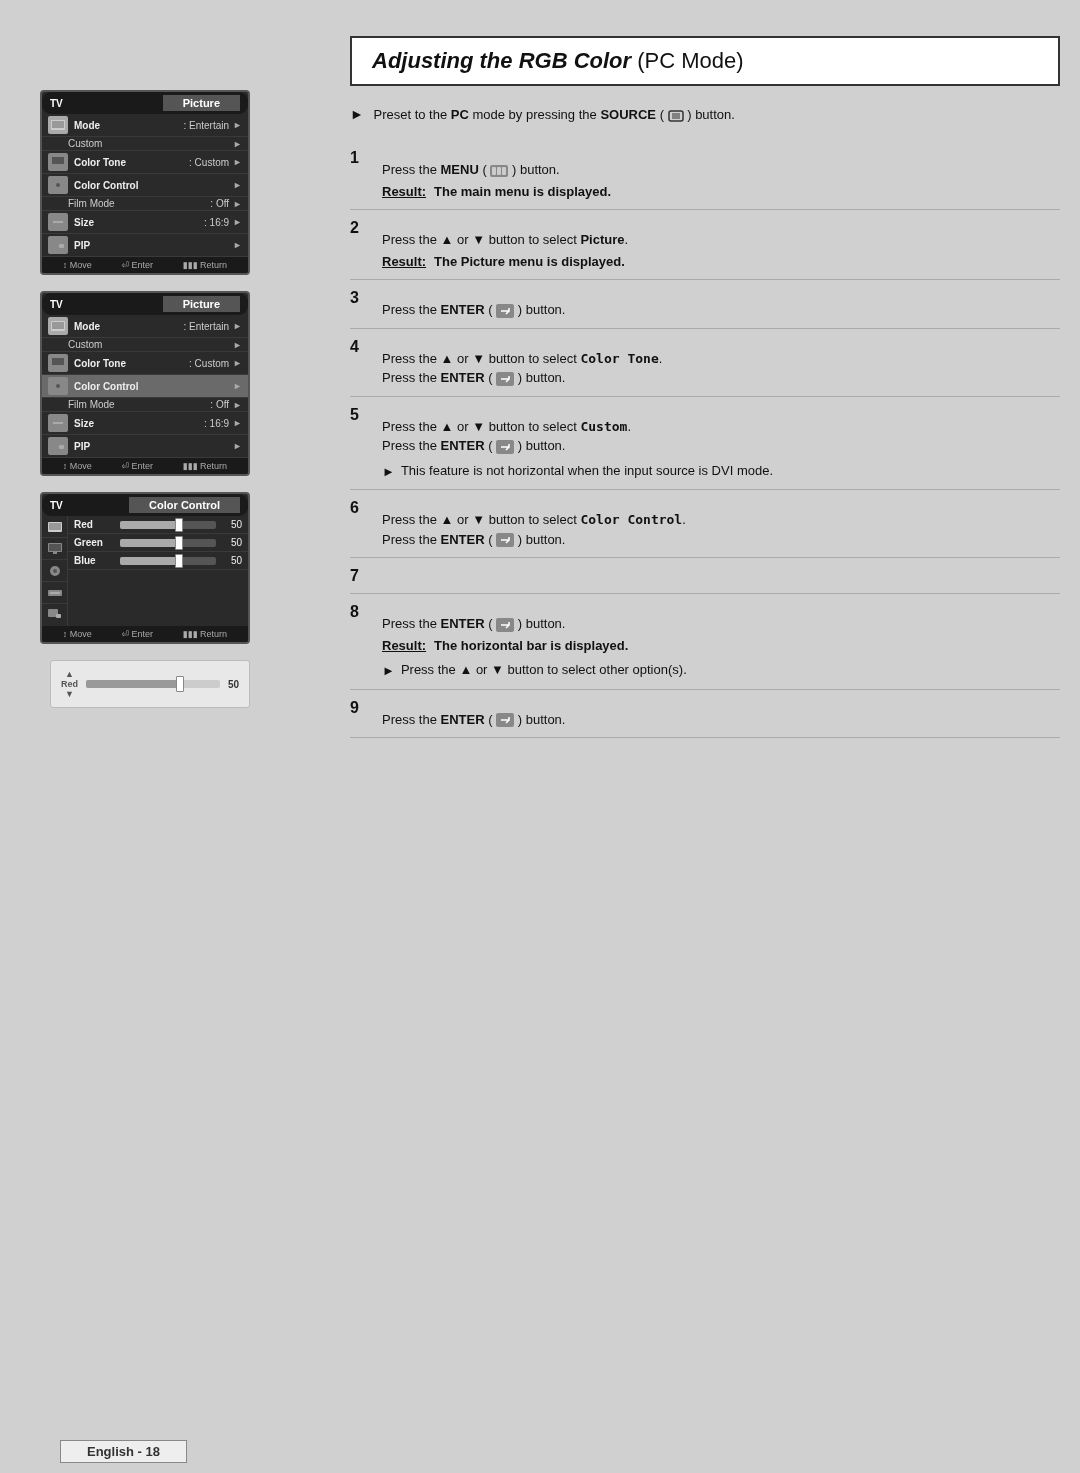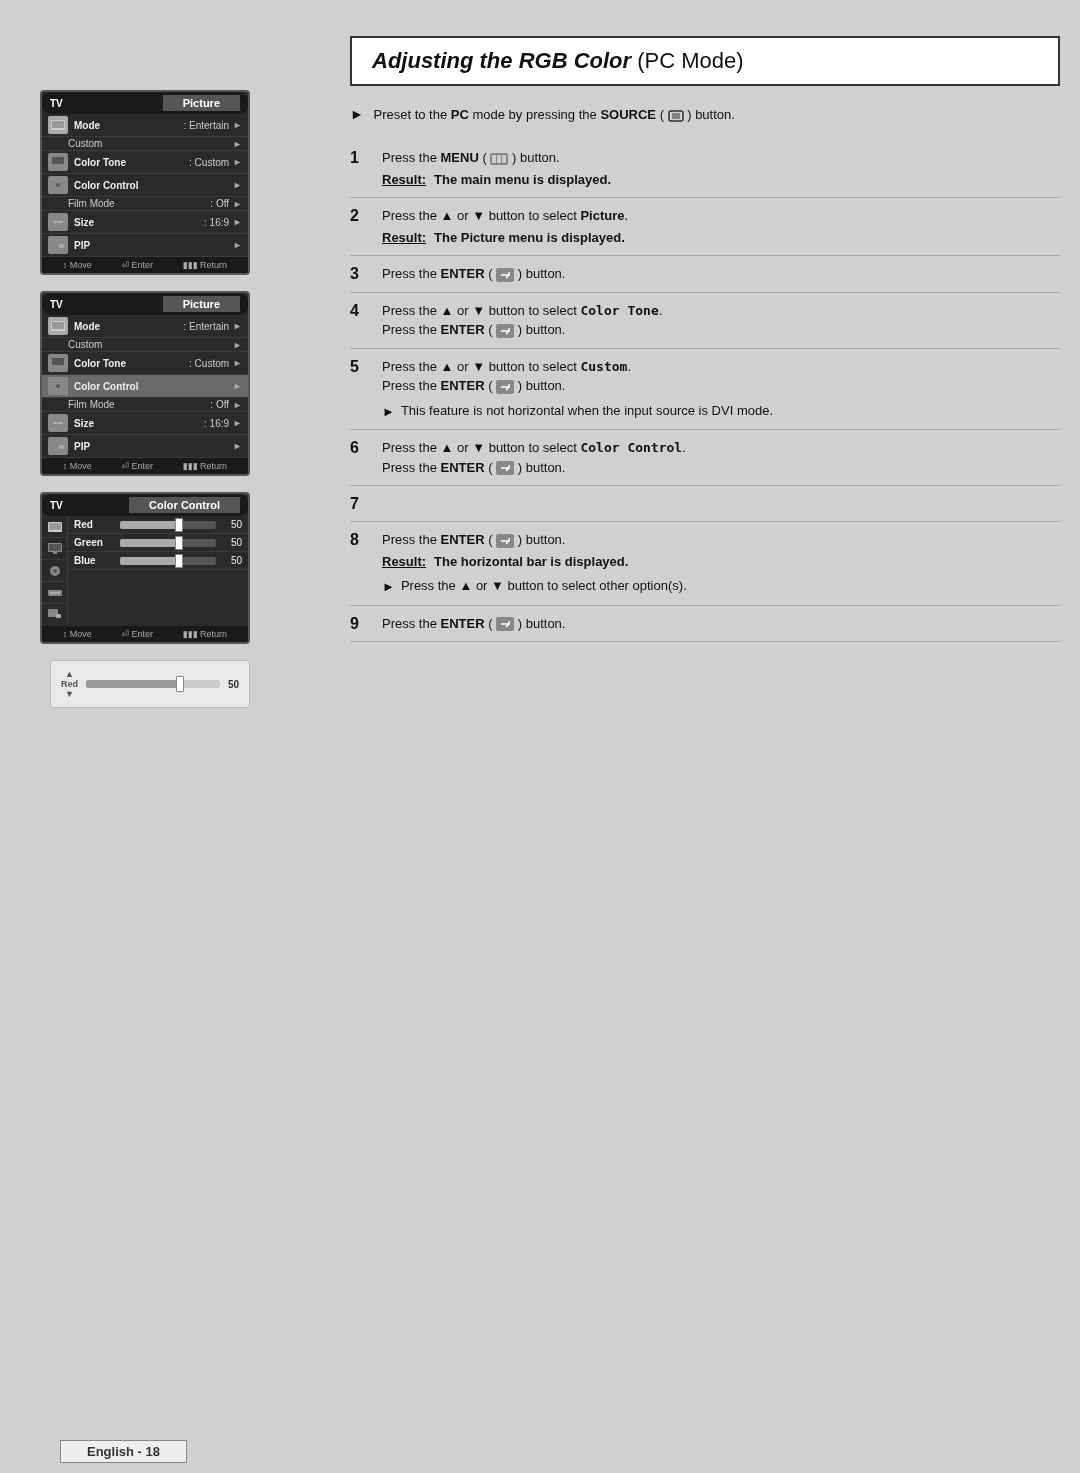--- a/index.html
+++ b/index.html
@@ -322,20 +322,21 @@
       color: #111;
       width: 20px;
       flex-shrink: 0;
       padding-top: 1px;
     }
 
     .step-content {
       flex: 1;
       font-size: 13px;
       line-height: 1.5;
+      margin-top: 12px;
     }
 
     .result-line {
       display: flex;
       gap: 8px;
       margin-top: 2px;
       font-weight: bold;
     }
 
     .result-label {

